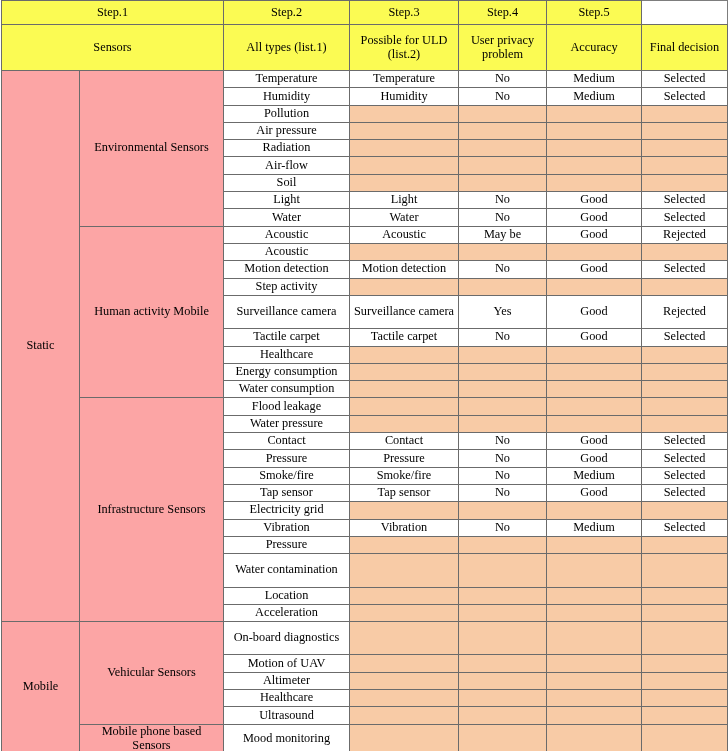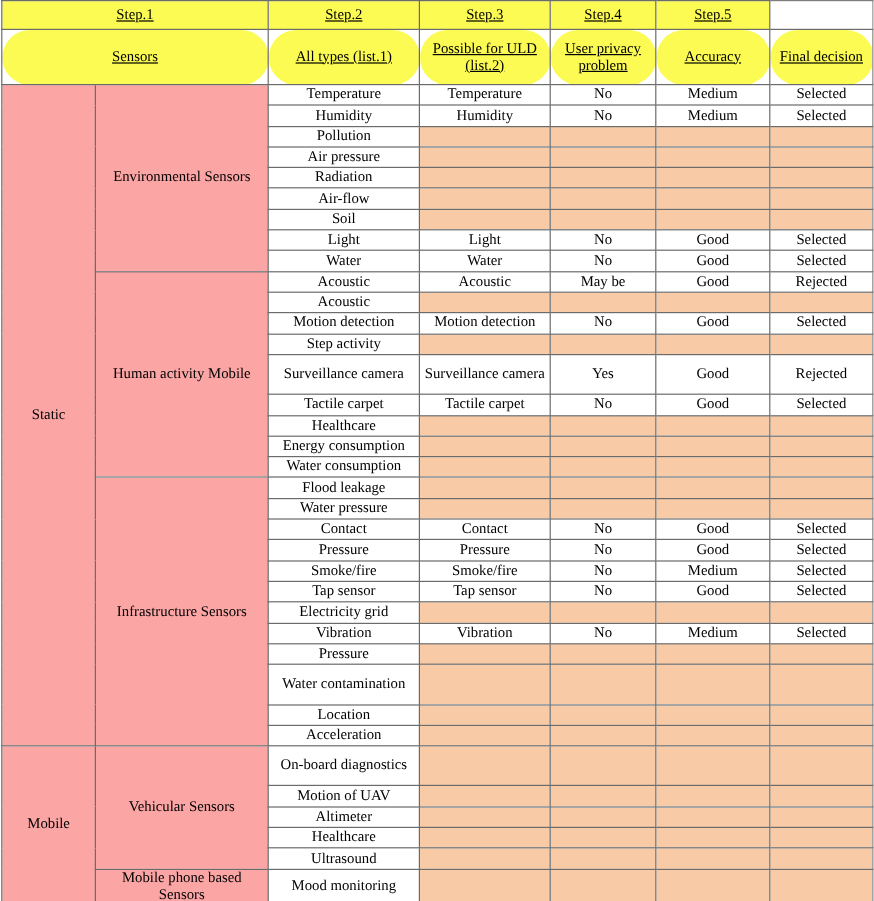--- a/index.html
+++ b/index.html
@@ -28,24 +28,23 @@
     text-align: center;
     vertical-align: middle;
     color: #000000;
     font-weight: normal;
     overflow: hidden;
   }
   .hdr {
     background: #FBFB53;
     font-weight: bold;
     font-size: 12.6px;
-    text-decoration: underline;
   }
   .hdr-step { height: 23px; }
-  .hdr-name { height: 45px; border-radius: 23px; }
+  .hdr-name { height: 45px; }
   .cat {
     background: #fca5a5;
     font-weight: bold;
     font-size: 12.4px;
   }
   .datacell { background: #ffffff; }
   .empty { background: #F8CBA6; }
   .r1 { height: 16.3px; }
   .r2 { height: 32.4px; }
 </style>

